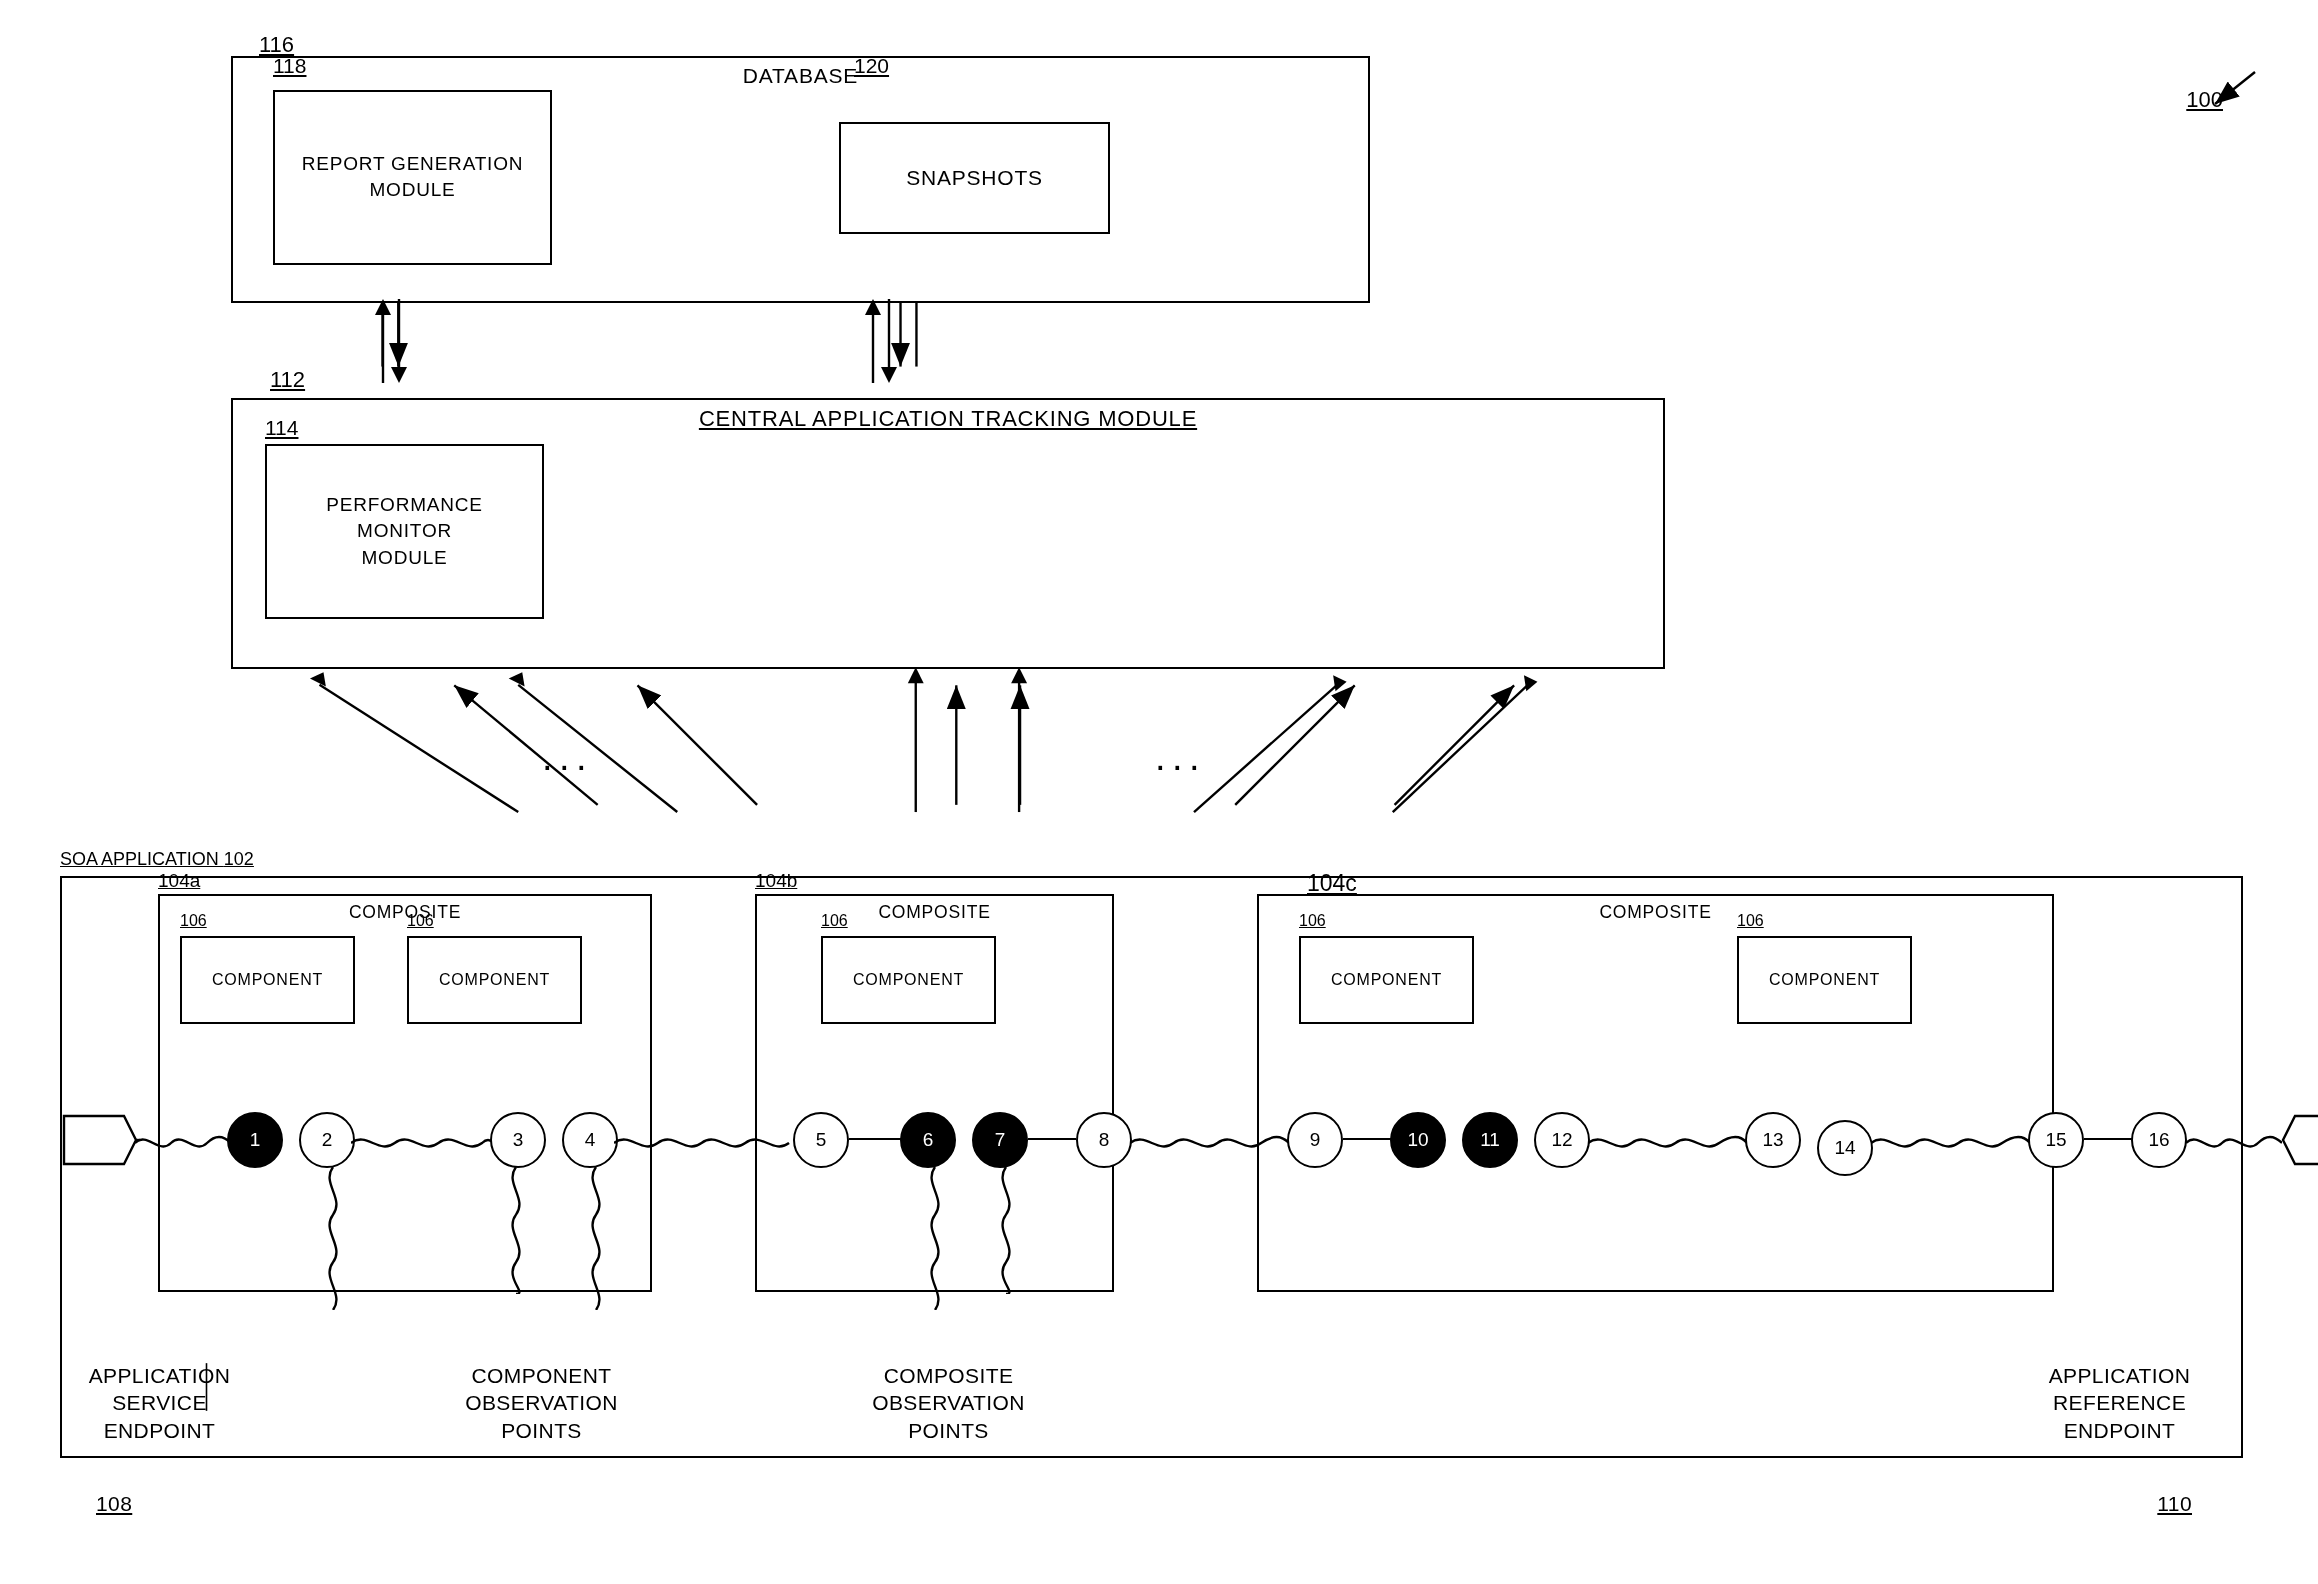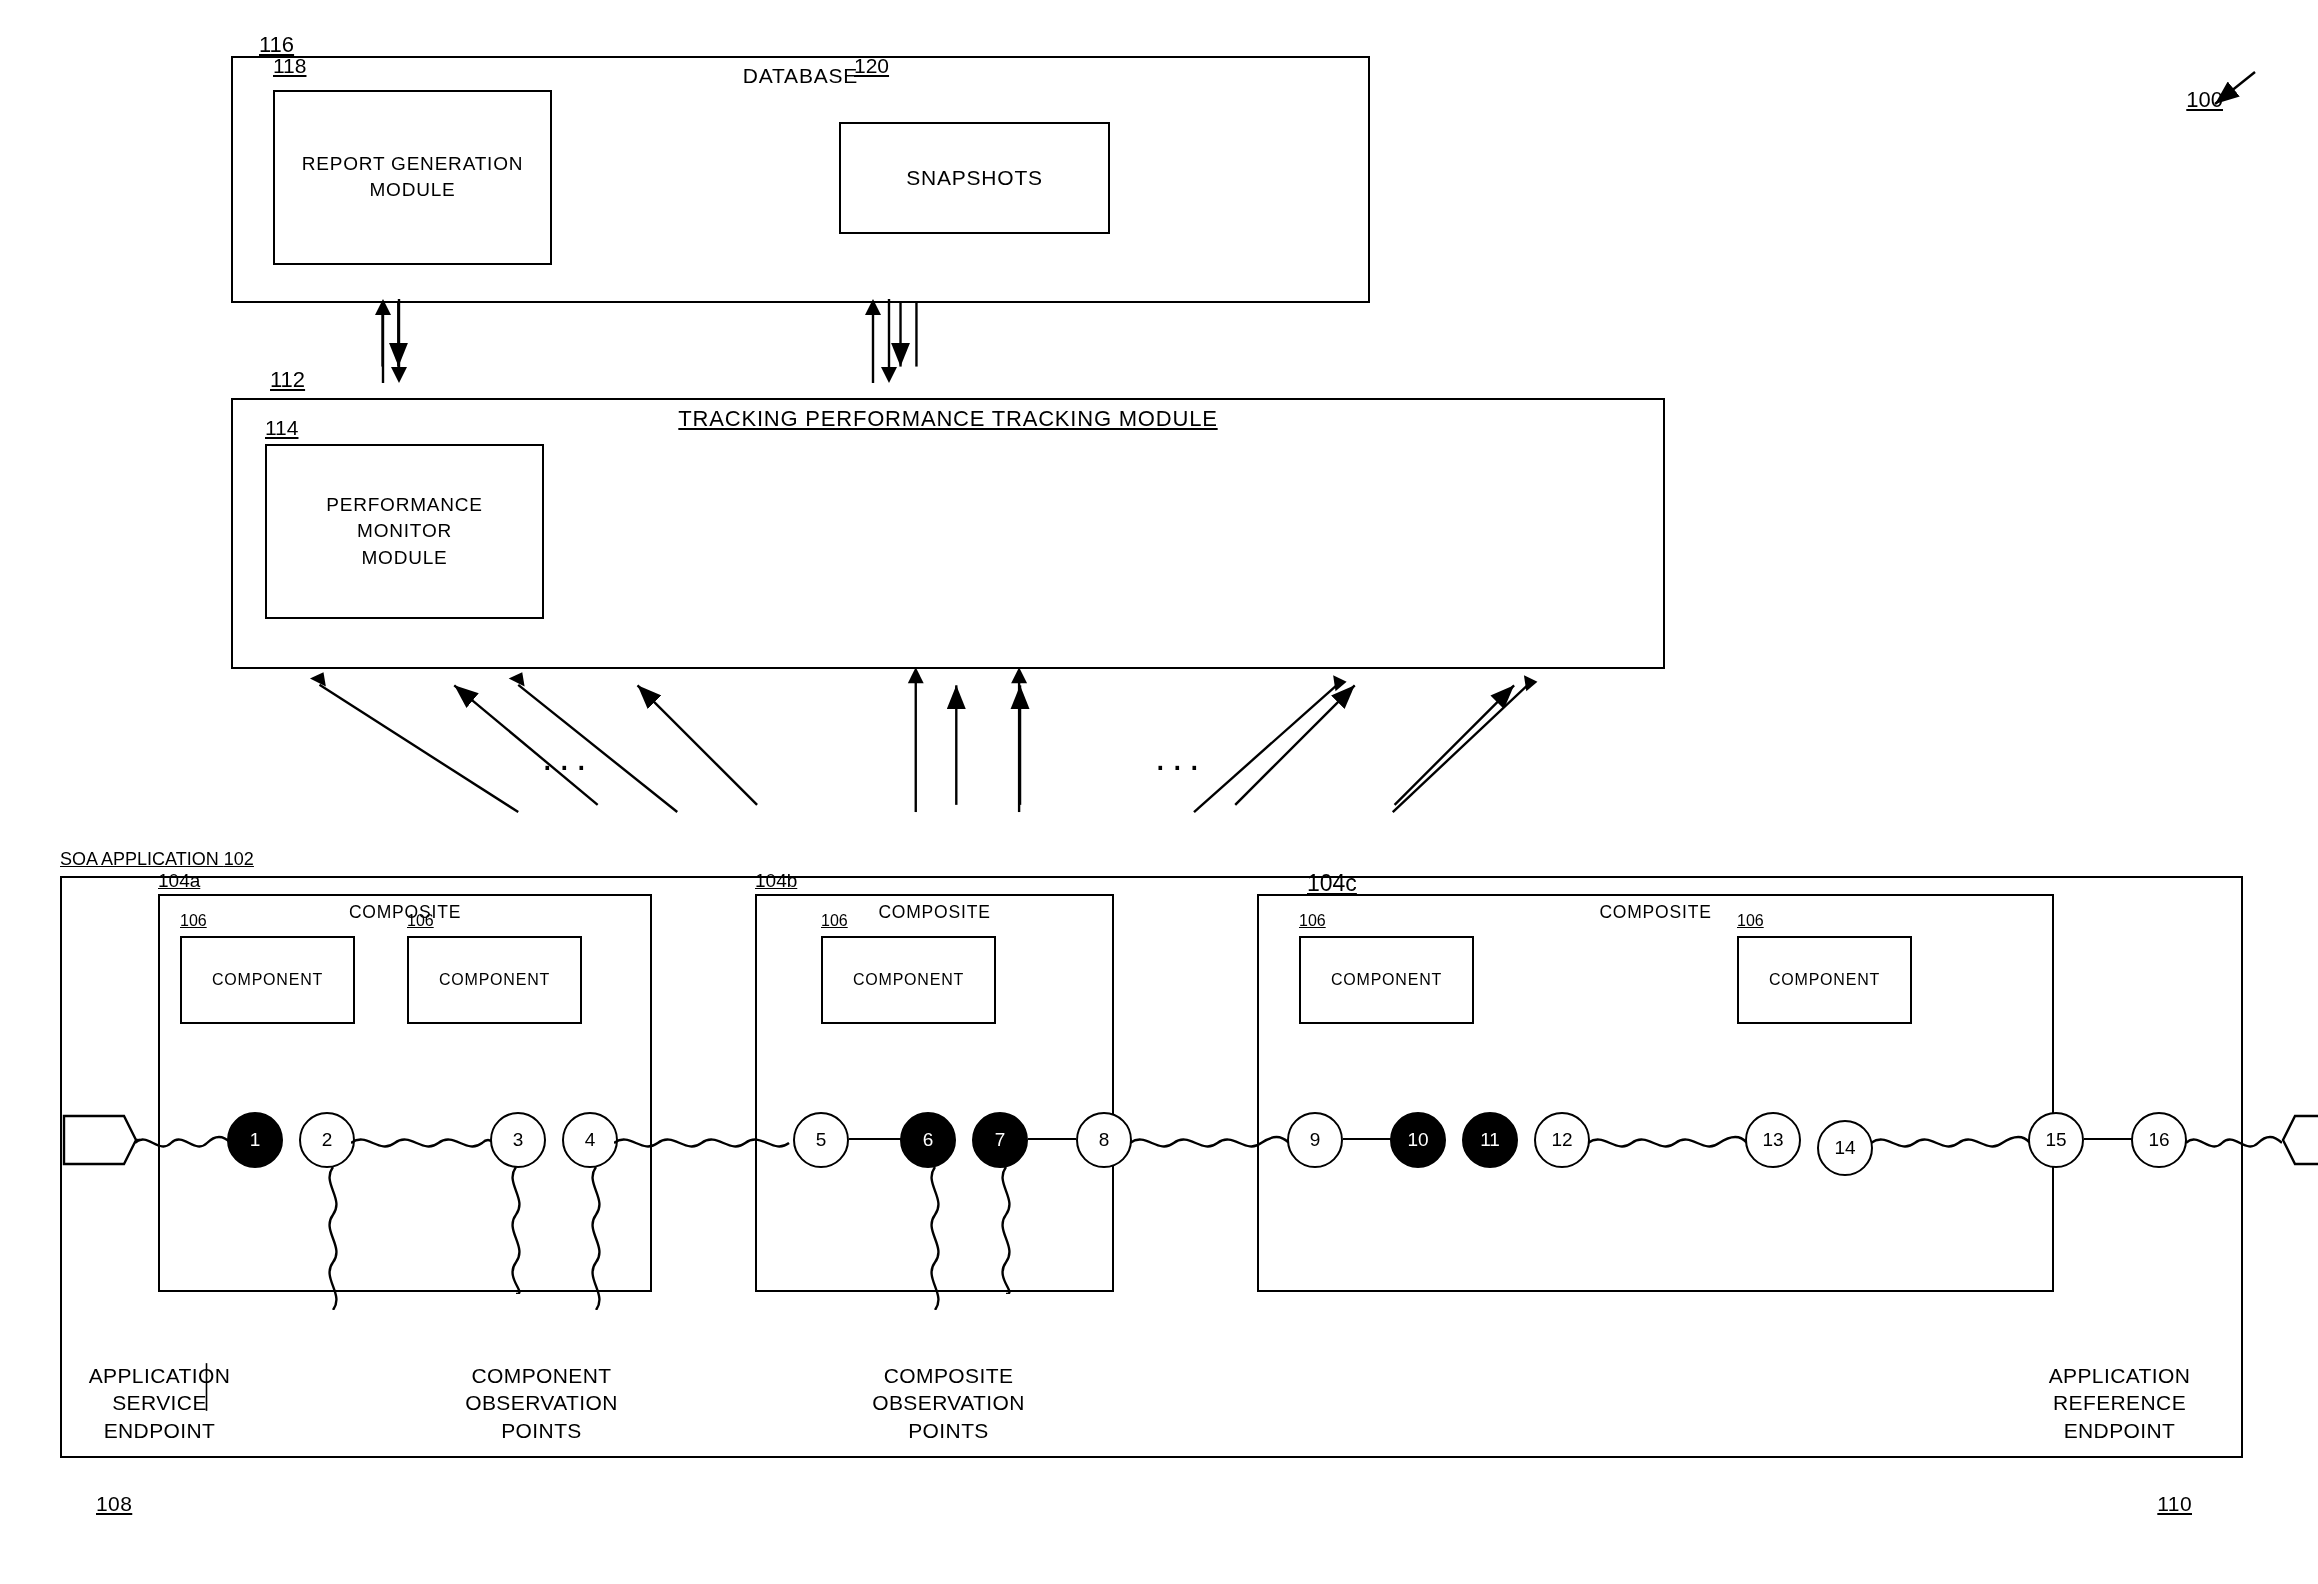--- a/index.html
+++ b/index.html
@@ -193,21 +193,21 @@
   <svg style="position:absolute; left:853px; top:299px; width:64px; height:88px;" viewBox="0 0 80 110" width="64" height="88">
     <line x1="45" y1="0" x2="45" y2="95" stroke="#000" stroke-width="3"></line>
     <polygon points="35,85 45,105 55,85" fill="#000"></polygon>
     <line x1="25" y1="105" x2="25" y2="10" stroke="#000" stroke-width="3"></line>
     <polygon points="15,20 25,0 35,20" fill="#000"></polygon>
   </svg>
 
   <div class="ref-label" style="left:231px; top:367px;margin-left:39px;">112</div>
   <div class="box" style="left:231px; top:398px; width:1434px; height:271px;">
 
-    <div class="box-label" style="top:6.4px; left:50%; transform:translateX(-50%); white-space:nowrap; font-size:22px; text-decoration:underline;">TRACKING PERFORMANCE TRACKING MODULE</div>
+    <div class="box-label" style="top:6.4px; left:50%; transform:translateX(-50%); white-space:nowrap; font-size:22px; text-decoration:underline;">CENTRAL APPLICATION TRACKING MODULE</div>
 
     <div class="ref-label" style="left:32px; top:16px; font-size:21px;">114</div>
     <div class="box" style="left:32px; top:44px; width:279px; height:175px;">
       <div class="box-label" style="top:50%; left:50%; transform:translate(-50%,-50%); font-size:19px; line-height:1.4;">PERFORMANCE<br>MONITOR MODULE</div>
     </div>
   </div>
 
   <svg style="position:absolute; left:159px; top:661px; width:1434px; height:159px;" viewBox="0 0 1800 200" width="1434" height="159">
 
     <line x1="450" y1="190" x2="200" y2="30" stroke="#000" stroke-width="3"></line>

